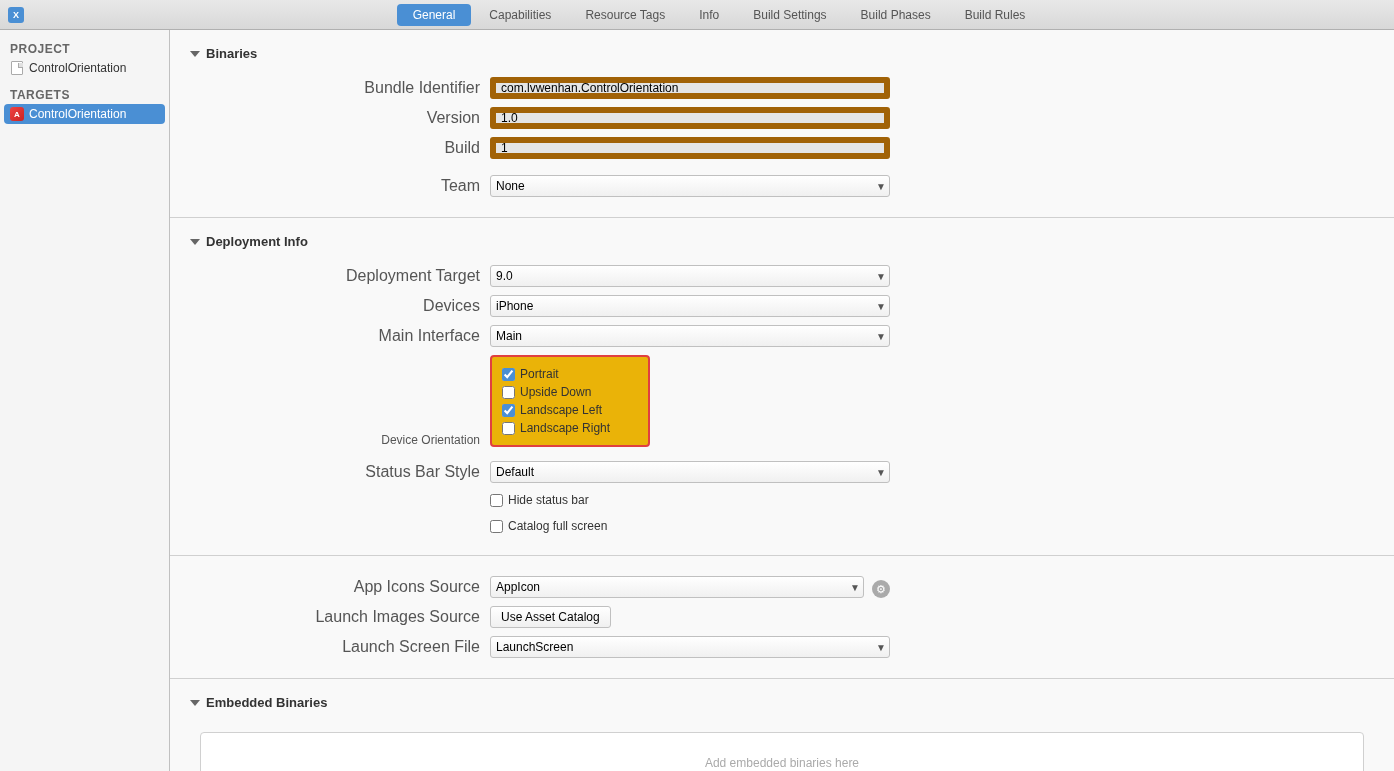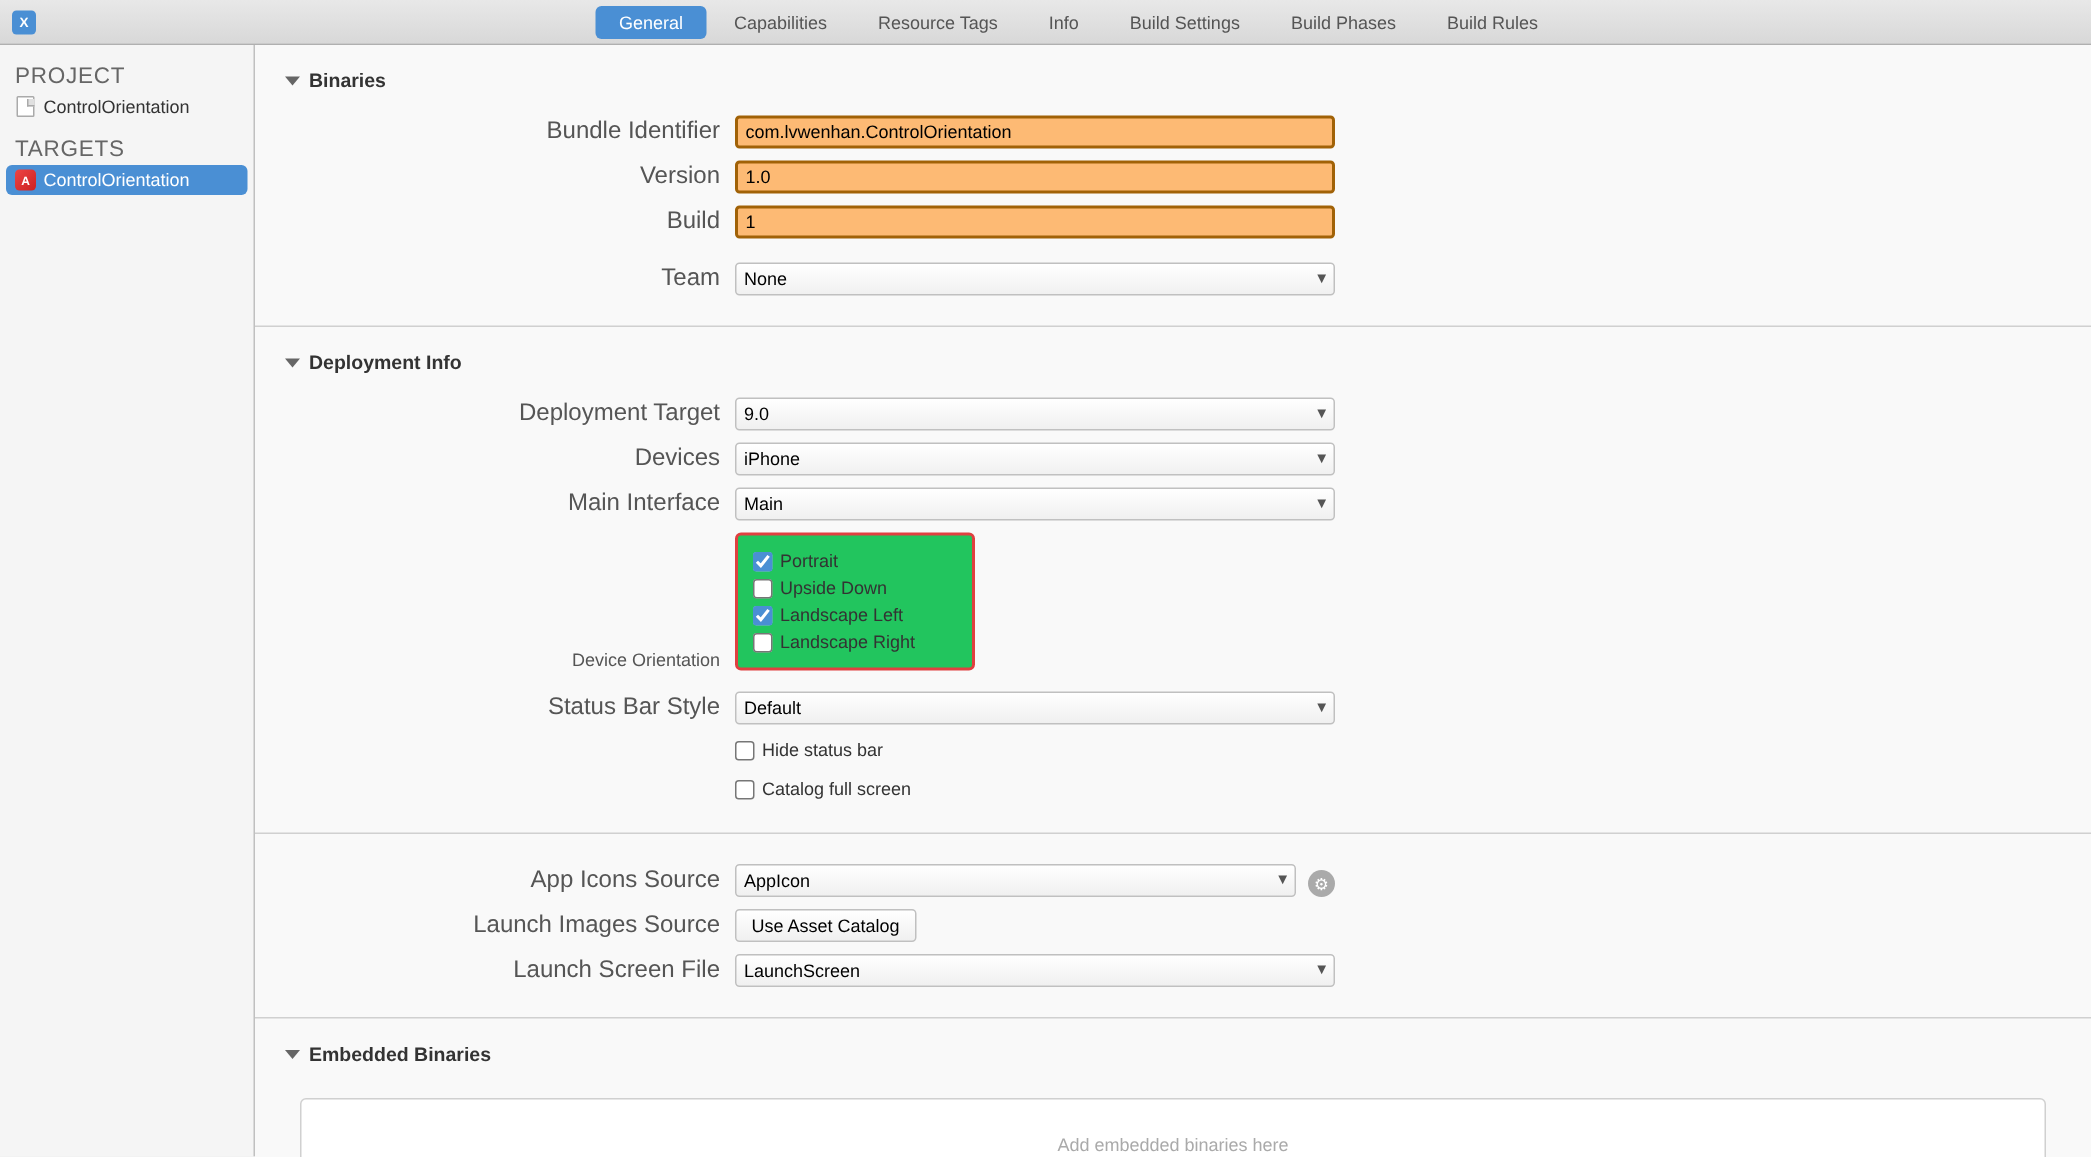--- a/index.html
+++ b/index.html
@@ -23,21 +23,21 @@
 
     
     .main-layout { display: flex; flex: 1; overflow: hidden; }
 
     
     .sidebar {
       width: 170px; background: #f5f5f5; border-right: 1px solid #c0c0c0;
       flex-shrink: 0; padding-top: 8px; overflow-y: auto;
     }
     .sidebar-section-label {
-      font-size: 15px; font-weight: 400; color: #666; padding: 4px 10px 2px 10px;
+      font-size: 12px; font-weight: 700; color: #666; padding: 4px 10px 2px 10px;
       text-transform: uppercase; letter-spacing: 0.5px;
     }
     .sidebar-item {
       display: flex; align-items: center; padding: 3px 10px; cursor: pointer;
       gap: 5px; font-size: 12px; color: #333;
     }
     .sidebar-item.selected { background: #4a8fd4; color: white; border-radius: 4px; margin: 0 4px; padding: 3px 6px; }
     .sidebar-item-icon { width: 14px; height: 14px; flex-shrink: 0; display: flex; align-items: center; justify-content: center; }
     .doc-icon { width: 12px; height: 14px; background: #fff; border: 1px solid #aaa; border-radius: 1px; position: relative; }
     .doc-icon::after { content: ''; position: absolute; top: 1px; right: -1px; width: 4px; height: 4px; background: #e0e0e0; border-left: 1px solid #aaa; border-bottom: 1px solid #aaa; }
@@ -60,41 +60,41 @@
       display: flex; align-items: center; padding: 4px 20px;
       min-height: 24px;
     }
     .form-label {
       text-align: right; color: #555; font-size: 16px;
       width: 300px; flex-shrink: 0; padding-right: 10px;
     }
     .form-control { flex: 1; max-width: 400px; }
 
     input[type="text"] {
-      width: 100%; height: 22px; border: 2px solid #a16207;
+      width: 100%; height: 22px; border: 6px solid #a16207;
       border-radius: 3px; padding: 0 5px; font-size: 12px;
-      background: #fdba74; outline: none;
+      background: #e5e5e5; outline: none;
     }
 
     .select-wrap { position: relative; display: inline-block; width: 100%; }
     .select-wrap select {
       width: 100%; height: 22px; border: 1px solid #c0c0c0;
       border-radius: 3px; padding: 0 20px 0 5px; font-size: 12px;
       background: linear-gradient(to bottom, #fff, #f0f0f0);
       appearance: none; -webkit-appearance: none; outline: none; cursor: pointer;
     }
     .select-arrow {
       position: absolute; right: 4px; top: 50%; transform: translateY(-50%);
       pointer-events: none; font-size: 10px; color: #555;
     }
 
     
     .orientation-box {
       border: 2px solid #e04040; border-radius: 4px;
-      padding: 8px 10px; display: inline-block; background: #22c55e;
+      padding: 8px 10px; display: inline-block; background: #eab308;
       min-width: 160px;
     }
     .checkbox-row {
       display: flex; align-items: center; gap: 5px;
       padding: 2px 0; font-size: 12px;
     }
     input[type="checkbox"] { width: 13px; height: 13px; cursor: pointer; accent-color: #4a8fd4; }
 
     .device-orientation-row {
       display: flex; align-items: flex-end; padding: 4px 20px;

